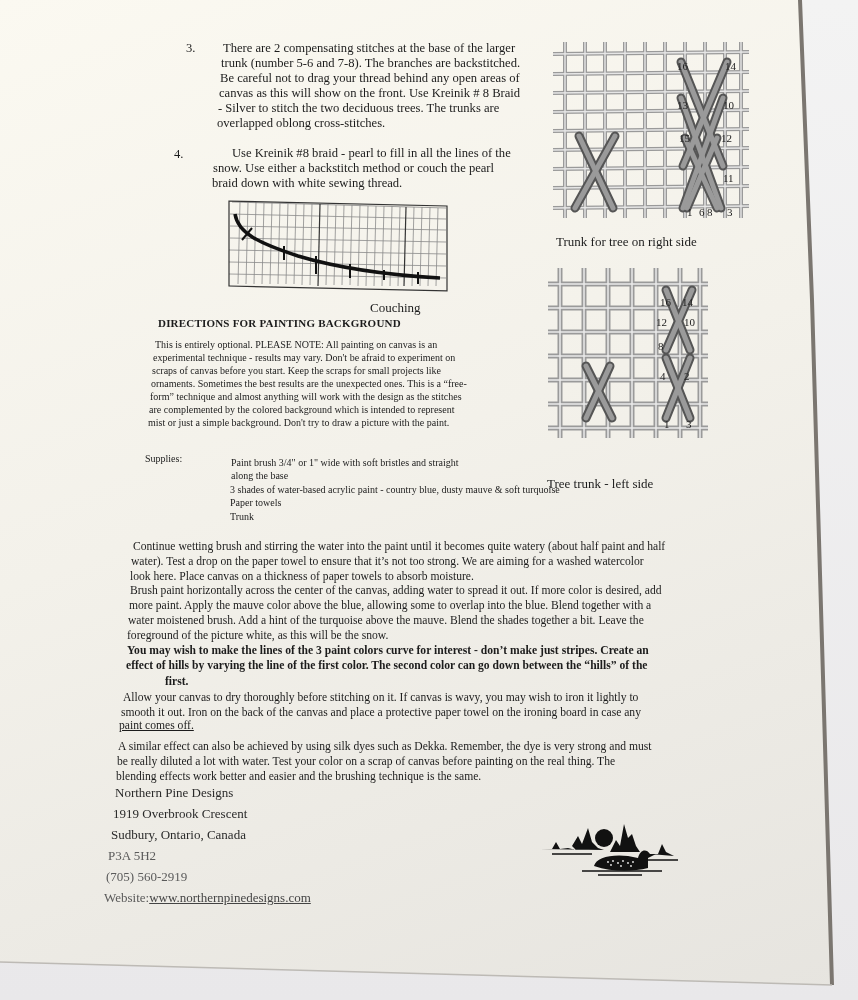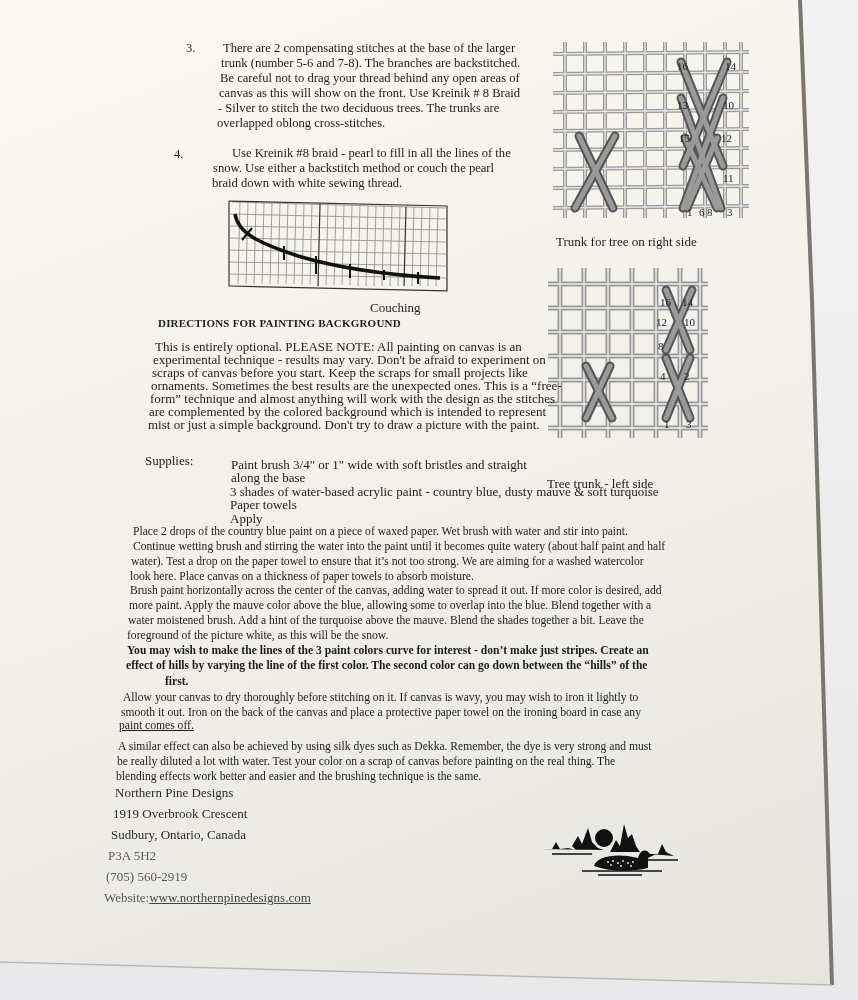--- a/index.html
+++ b/index.html
@@ -14,21 +14,21 @@
     width: 858px; height: 1000px;
     clip-path: polygon(0 0, 800px 0, 812px 300px, 832px 985px, 0 962px);
     background: linear-gradient(160deg, #fbf9f1 0%, #f3f1ea 45%, #e6e4df 100%);
   }
   .page-edge-shadow {
     position: absolute; left: 0; top: 0; width: 858px; height: 1000px;
     pointer-events: none;
   }
   .txt { position: absolute; white-space: nowrap; line-height: 1; }
   .body-lg { font-size: 12.6px; }
-  .body-sm { font-size: 13px; }
+  .body-sm { font-size: 10px; }
   .body-md { font-size: 11.6px; }
   .addr { font-size: 13px; color: #2a2a2a; }
   .addr.light { color: #5a5a5a; }
   .bold { font-weight: bold; }
   .caption { font-size: 13px; }
   .heading { font-size: 11px; font-weight: bold; letter-spacing: 0.2px; }
   a.link { color: #444; text-decoration: underline; }
   svg { position: absolute; overflow: visible; }
 </style>
 </head>
@@ -252,23 +252,22 @@
   <div class="txt body-sm" style="left:151px;top:379px;">ornaments.  Sometimes the best results are the unexpected ones.  This is a “free-</div>
   <div class="txt body-sm" style="left:150px;top:392px;">form” technique and almost anything will work with the design as the stitches</div>
   <div class="txt body-sm" style="left:149px;top:405px;">are complemented by the colored background which is intended to represent</div>
   <div class="txt body-sm" style="left:148px;top:418px;">mist or just a simple background.  Don't try to draw a picture with the paint.</div>
 
   <div class="txt body-sm" style="left:145px;top:454px;">Supplies:</div>
   <div class="txt body-sm" style="left:231px;top:458px;">Paint brush 3/4" or 1" wide with soft bristles and straight</div>
   <div class="txt body-sm" style="left:231px;top:471px;">along the base</div>
   <div class="txt body-sm" style="left:230px;top:485px;">3 shades of water-based acrylic paint - country blue, dusty mauve &amp; soft turquoise</div>
   <div class="txt body-sm" style="left:230px;top:498px;">Paper towels</div>
-  <div class="txt body-sm" style="left:230px;top:512px;">Apply</div>
-
-  <div class="txt body-md" style="left:133px;top:526px;">Place 2 drops of the country blue paint on a piece of waxed paper.  Wet brush with water and stir into paint.</div>
+  <div class="txt body-sm" style="left:230px;top:512px;">Trunk</div>
+
   <div class="txt body-md" style="left:133px;top:541px;">Continue wetting brush and stirring the water into the paint until it becomes quite watery (about half paint and half</div>
   <div class="txt body-md" style="left:131px;top:556px;">water).  Test a drop on the paper towel to ensure that it’s not too strong.  We are aiming for a washed watercolor</div>
   <div class="txt body-md" style="left:130px;top:571px;">look here.  Place canvas on a thickness of paper towels to absorb moisture.</div>
 
   <div class="txt body-md" style="left:130px;top:585px;">Brush paint horizontally across the center of the canvas, adding water to spread it out.  If more color is desired, add</div>
   <div class="txt body-md" style="left:129px;top:600px;">more paint.  Apply the mauve color above the blue, allowing some to overlap into the blue.  Blend together with a</div>
   <div class="txt body-md" style="left:128px;top:615px;">water moistened brush.  Add a hint of the turquoise above the mauve. Blend the shades together a bit.  Leave the</div>
   <div class="txt body-md" style="left:127px;top:630px;">foreground of the picture white, as this will be the snow.</div>
 
   <div class="txt body-md bold" style="left:127px;top:645px;">You may wish to make the lines of the 3 paint colors curve for interest - don’t make just stripes.  Create an</div>

